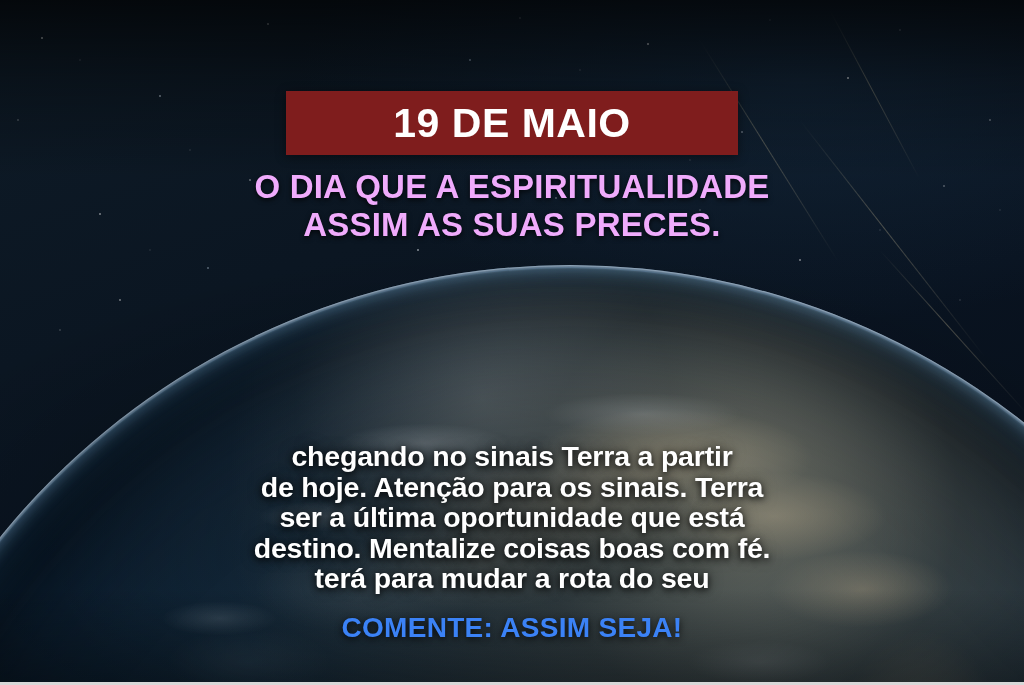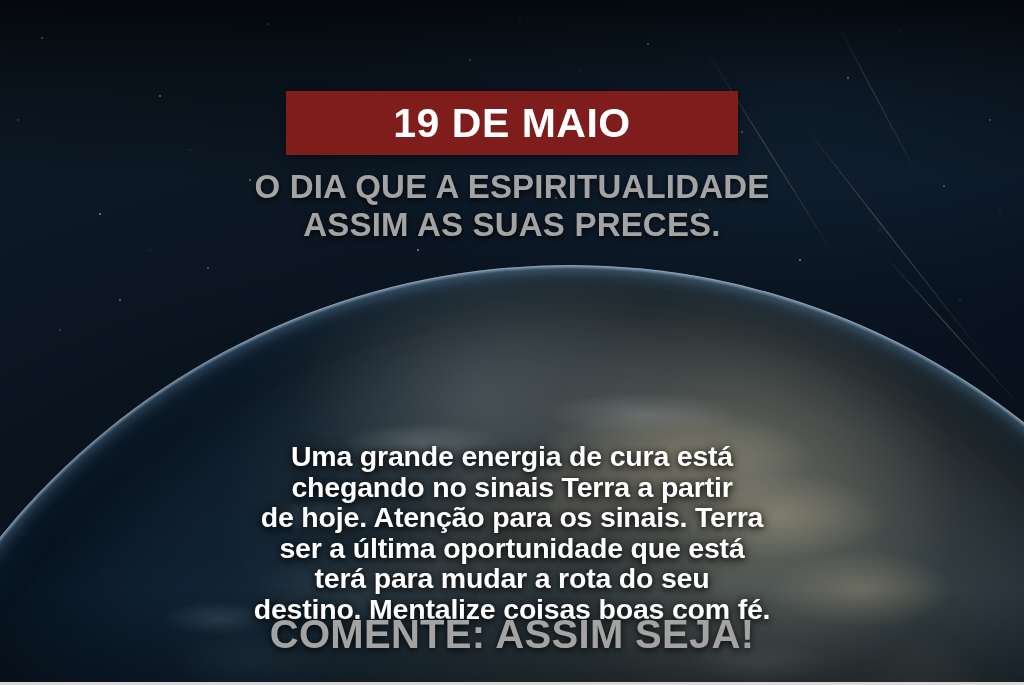--- a/index.html
+++ b/index.html
@@ -215,21 +215,21 @@
     line-height: 1;
     white-space: nowrap;
   }
 
   .headline {
     position: absolute;
     top: 168px;
     left: 0;
     right: 0;
     text-align: center;
-    color: #a3a3a3;
+    color: #f0abfc;
     font-size: 33px;
     font-weight: bold;
     line-height: 1.16;
     letter-spacing: 0.2px;
     text-shadow: 0 2px 5px rgba(0,0,0,0.75);
   }
   .headline .hl-line { display: block; white-space: nowrap; }
 
   .body-copy {
     position: absolute;
@@ -249,22 +249,22 @@
     white-space: nowrap;
     margin-bottom: 2px;
   }
 
   .cta {
     position: absolute;
     top: 614px;
     left: 0;
     right: 0;
     text-align: center;
-    color: #a3a3a3;
-    font-size: 40px;
+    color: #3b82f6;
+    font-size: 28px;
     font-weight: bold;
     letter-spacing: 0.3px;
     line-height: 1;
     text-shadow: 0 2px 7px rgba(0,0,0,0.85);
   }
 
   .bottom-edge {
     position: absolute;
     left: 0;
     right: 0;
@@ -305,25 +305,24 @@
     <div class="date-banner">
       <span class="date-text">19 DE MAIO</span>
     </div>
 
     <div class="headline">
       <span class="hl-line">O DIA QUE A ESPIRITUALIDADE</span>
       <span class="hl-line">ASSIM AS SUAS PRECES.</span>
     </div>
 
     <div class="body-copy">
-      <span class="bc-line">Uma grande energia de cura está</span>
       <span class="bc-line">chegando no sinais Terra a partir</span>
       <span class="bc-line">de hoje. Atenção para os sinais. Terra</span>
       <span class="bc-line">ser a última oportunidade que está</span>
+      <span class="bc-line">destino. Mentalize coisas boas com fé.</span>
       <span class="bc-line">terá para mudar a rota do seu</span>
-      <span class="bc-line">destino. Mentalize coisas boas com fé.</span>
     </div>
 
     <div class="cta">COMENTE: ASSIM SEJA!</div>
 
     <div class="bottom-edge"></div>
   </div>
 </div>
 
 </body></html>

